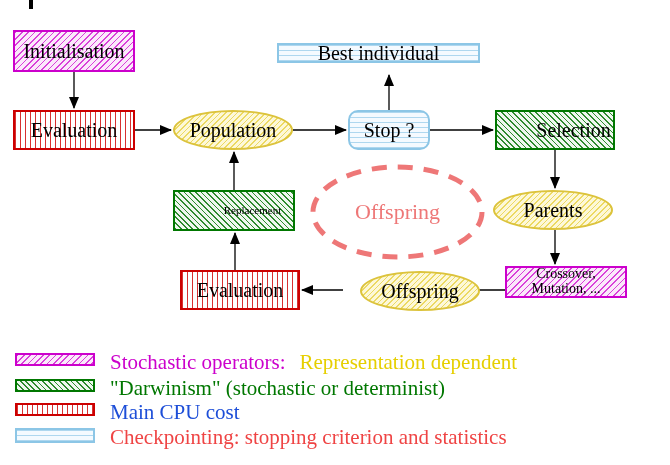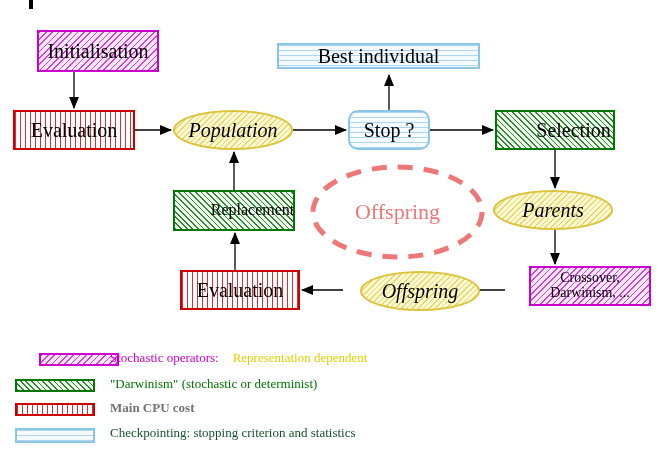--- a/index.html
+++ b/index.html
@@ -9,43 +9,41 @@
   }
   .arrows { position:absolute; left:0; top:0; width:670px; height:465px; }
   .node {
     position:absolute; box-sizing:border-box;
     display:flex; align-items:center; justify-content:center;
     text-align:center; color:#000; font-size:20px; line-height:1.05;
   }
   .hatch-magenta {
     border:2px solid #cc00cc;
     background:repeating-linear-gradient(135deg,#d941d9 0,#d941d9 1.2px,#fbe9fb 1.2px,#fbe9fb 4.5px);
-    margin-left:24px;
   }
   .stripe-red {
     border:2px solid #cc0000;
     background:repeating-linear-gradient(90deg,#d83030 0,#d83030 1.3px,#ffffff 1.3px,#ffffff 5px);
   }
   .hatch-green {
     border:2px solid #007700;
     background:repeating-linear-gradient(45deg,#2e8a2e 0,#2e8a2e 1.2px,#eff7ef 1.2px,#eff7ef 4px);
     padding-left:37px;
   }
   .stripe-cyan {
     border:2px solid #8cc6e6;
     background:repeating-linear-gradient(180deg,#aed7ef 0,#aed7ef 1.3px,#f4faff 1.3px,#f4faff 5px);
   }
   .ellipse-yellow {
     border:2px solid #dcc33c; border-radius:50%;
     background:repeating-linear-gradient(135deg,#ecd962 0,#ecd962 1.1px,#fdf8d8 1.1px,#fdf8d8 4px);
-    font-style:italic;
   }
   .gen-label { position:absolute; display:flex; align-items:center; justify-content:center; font-size:22px; }
   .legend-swatch { position:absolute; width:80px; height:13px; box-sizing:border-box; }
-  .legend-text { position:absolute; left:110px; font-size:13px; white-space:nowrap; }
+  .legend-text { position:absolute; left:110px; font-size:21px; white-space:nowrap; }
   .legend-text .gap { display:inline-block; width:14px; }
 </style>
 </head>
 <body>
 
 <div class="canvas">
 
   <svg class="arrows" viewBox="0 0 670 465">
     <defs>
       <marker id="ah" markerUnits="userSpaceOnUse" markerWidth="12" markerHeight="10" refX="11" refY="5" orient="auto">
@@ -70,54 +68,54 @@
   </svg>
 
   <div class="node hatch-magenta" style="left:13px; top:30px; width:122px; height:42px;">Initialisation</div>
 
   <div class="node stripe-red" style="left:13px; top:110px; width:122px; height:40px;">Evaluation</div>
 
   <div class="node ellipse-yellow" style="left:173px; top:110px; width:120px; height:40px;">Population</div>
 
   <div class="node stripe-cyan" style="left:348px; top:110px; width:82px; height:40px; border-radius:10px;">Stop ?</div>
 
-  <div class="node stripe-cyan" style="left:277px; top:43px; width:203px; height:26px;">Best individual</div>
+  <div class="node stripe-cyan" style="left:277px; top:43px; width:203px; height:20px;">Best individual</div>
 
   <div class="node hatch-green" style="left:495px; top:110px; width:120px; height:40px;">Selection</div>
 
   <div class="node ellipse-yellow" style="left:493px; top:190px; width:120px; height:40px;">Parents</div>
 
-  <div class="node hatch-magenta" style="left:505px; top:266px; width:122px; height:40px; font-size:14px;">
+  <div class="node hatch-magenta" style="left:505px; top:266px; width:122px; height:32px; font-size:14px;">
     <div>
       <div>Crossover,</div>
-      <div>Darwinism, ...</div>
+      <div>Mutation, ...</div>
     </div>
   </div>
 
   <div class="node ellipse-yellow" style="left:360px; top:271px; width:120px; height:40px;">Offspring</div>
 
   <div class="node stripe-red" style="left:180px; top:270px; width:120px; height:40px;">Evaluation</div>
 
-  <div class="node hatch-green" style="left:173px; top:190px; width:122px; height:41px; font-size:16px;">Replacement</div>
+  <div class="node hatch-green" style="left:173px; top:190px; width:122px; height:41px; font-size:11px;">Replacement</div>
 
   <div class="gen-label" style="left: 313px; top: 167px; width: 169px; height: 90px; color: rgb(238, 119, 119);">Offspring</div>
 
   <div class="legend-swatch hatch-magenta" style="left:15px; top:353px;"></div>
   <div class="legend-text" style="top:350px;">
     <span style="color: rgb(204, 0, 204);">Stochastic operators:</span><span class="gap"></span><span style="color: rgb(230, 207, 0);">Representation dependent</span>
   </div>
 
   <div class="legend-swatch hatch-green" style="left:15px; top:379px;"></div>
   <div class="legend-text" style="top:376px;">
     <span style="color: rgb(0, 119, 0);">"Darwinism" (stochastic or determinist)</span>
   </div>
 
   <div class="legend-swatch stripe-red" style="left:15px; top:403px;"></div>
   <div class="legend-text" style="top:400px;">
-    <span style="color: #737373; font-weight: bold;">Main CPU cost</span>
+    <span style="color: #1d4ed8;">Main CPU cost</span>
   </div>
 
   <div class="legend-swatch stripe-cyan" style="left:15px; top:428px; height:15px;"></div>
   <div class="legend-text" style="top:425px;">
-    <span style="color: #14532d;">Checkpointing: stopping criterion and statistics</span>
+    <span style="color: #ef4444;">Checkpointing: stopping criterion and statistics</span>
   </div>
 
 </div>
 
 </body></html>

